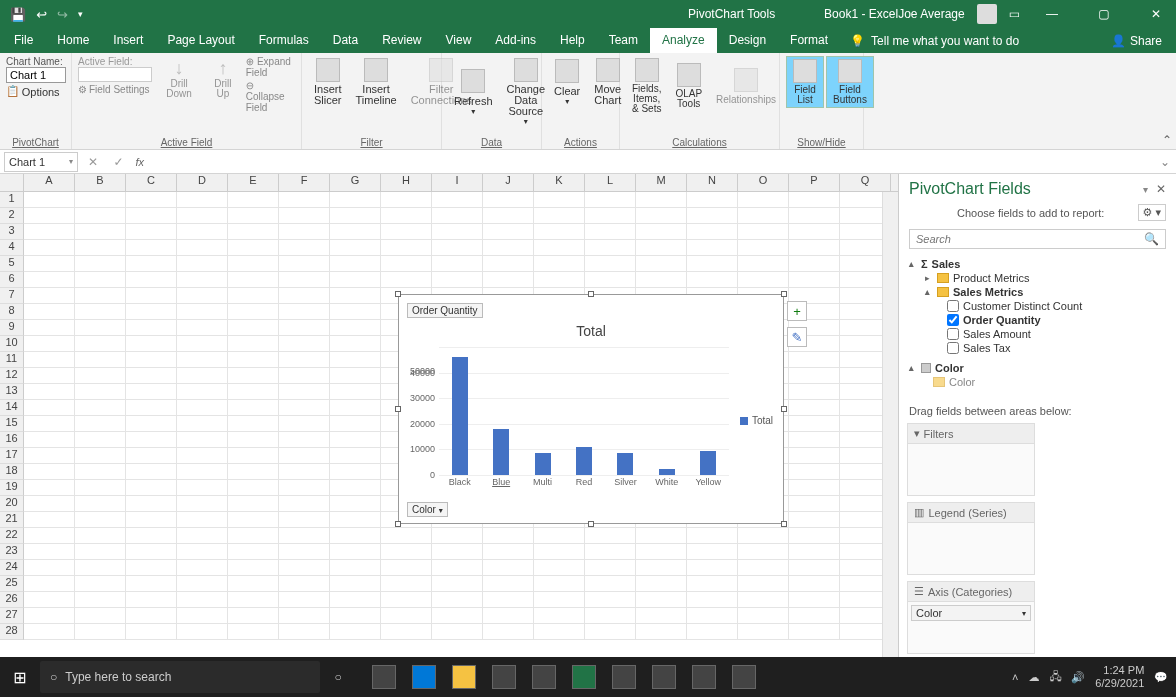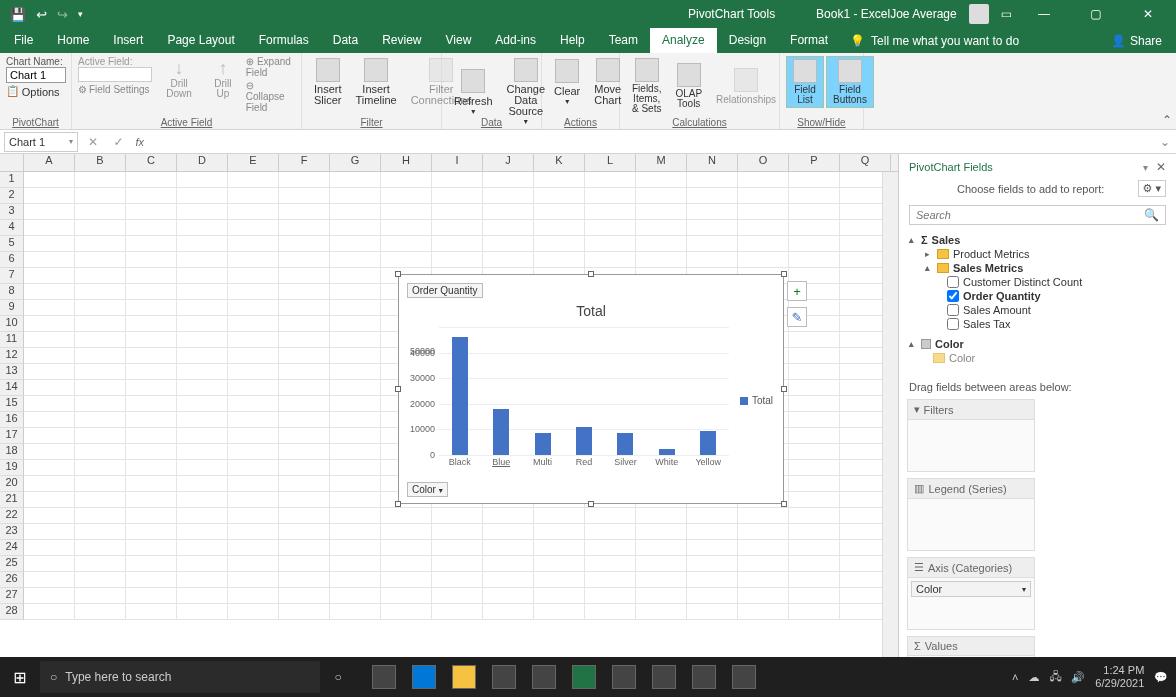--- a/index.html
+++ b/index.html
@@ -4,33 +4,33 @@
 <style>
 * { box-sizing: border-box; margin: 0; padding: 0; font-family: "Segoe UI", Arial, sans-serif; }
 body { width: 1176px; height: 697px; overflow: hidden; background: #fff; font-size: 12px; color: #333; position: relative; }
 
 
 .titlebar { height: 28px; background: #217346; display: flex; align-items: center; color: #fff; font-size: 12px; }
 .titlebar .qat { display: flex; align-items: center; gap: 10px; padding: 0 10px; }
 .titlebar .qat span { font-size: 13px; }
 .titlebar .title-center { flex: 1; text-align: right; }
 .titlebar .title-contextual { position: absolute; left: 50%; transform: translateX(100px); }
-.titlebar .user-area { display: flex; align-items: center; gap: 12px; padding-right: 8px; }
+.titlebar .user-area { display: flex; align-items: center; gap: 12px; }
 .titlebar .sys-btn { width: 40px; height: 28px; display: flex; align-items: center; justify-content: center; font-size: 12px; }
 
 
 .tabs { height: 25px; background: #217346; display: flex; align-items: center; padding-left: 2px; }
 .tab { padding: 0 12px; height: 25px; line-height: 25px; color: #fff; font-size: 12px; cursor: pointer; }
 .tab.active { background: #fff; color: #217346; }
 .tab.file { background: #217346; color: #fff; font-weight: normal; }
 .tell-me { display: flex; align-items: center; color: #fff; margin-left: 10px; gap: 6px; }
 .share { margin-left: auto; padding: 0 14px; color: #fff; display: flex; align-items: center; gap: 4px; }
 
 
-.ribbon { height: 77px; background: #f3f3f3; border-bottom: 1px solid #d4d4d4; display: flex; position: relative; }
+.ribbon { height: 97px; background: #f3f3f3; border-bottom: 1px solid #d4d4d4; display: flex; position: relative; }
 .ribbon-group { border-right: 1px solid #e0e0e0; padding: 3px 6px; display: flex; flex-direction: column; position: relative; }
 .ribbon-group .grp-label { position: absolute; bottom: 1px; left: 0; right: 0; text-align: center; font-size: 10px; color: #666; text-decoration: underline; }
 .ribbon-btn-lg { display: flex; flex-direction: column; align-items: center; justify-content: center; padding: 2px 6px; font-size: 11px; cursor: pointer; }
 .ribbon-btn-lg .ico { width: 24px; height: 24px; background: #ddd; margin-bottom: 2px; border: 1px solid #bbb; }
 .ribbon-row { display: flex; gap: 2px; }
 .chartname-box input { width: 60px; font-size: 11px; border: 1px solid #999; padding: 1px 3px; }
 .ribbon .field-list-btn { background: #7dd3fc; border: 1px solid #9fc5ab; }
 .ribbon-collapse { position: absolute; right: 4px; bottom: 2px; font-size: 12px; color: #666; }
 
 
@@ -66,21 +66,21 @@
 .gridline { position: absolute; left: 0; right: 0; border-top: 1px solid #eee; }
 .ylabel { position: absolute; left: -36px; width: 32px; text-align: right; font-size: 9px; color: #666; transform: translateY(-50%); }
 .bar { position: absolute; bottom: 0; width: 16px; background: #4472c4; }
 .xlabel { position: absolute; font-size: 9px; color: #666; top: 130px; width: 36px; text-align: center; margin-left: -10px; }
 .legend { position: absolute; right: 10px; top: 120px; font-size: 10px; color: #555; display: flex; align-items: center; gap: 4px; }
 .legend .sw { width: 8px; height: 8px; background: #4472c4; }
 
 
 .fields-pane { width: 278px; background: #fff; border-left: 1px solid #ccc; display: flex; flex-direction: column; font-size: 12px; }
 .fields-pane .pane-hdr { display: flex; align-items: center; padding: 6px 10px 2px; }
-.fields-pane .pane-hdr h3 { font-size: 11px; font-weight: normal; color: #217346; flex: 1; }
+.fields-pane .pane-hdr h3 { font-size: 16px; font-weight: normal; color: #217346; flex: 1; }
 .fields-pane .sub { padding: 4px 10px; font-size: 11px; color: #555; display: flex; align-items: center; margin-left: 48px; }
 .fields-pane .search { margin: 4px 10px; border: 1px solid #ccc; padding: 2px 6px; display: flex; align-items: center; }
 .fields-pane .search input { border: none; flex: 1; font-size: 11px; outline: none; font-style: italic; color: #888; }
 .field-tree { padding: 4px 10px; font-size: 11px; flex: 0 0 auto; overflow: hidden; height: 146px; border-bottom: 1px solid transparent; }
 .tree-item { display: flex; align-items: center; padding: 1px 0; gap: 4px; }
 .tree-item.bold { font-weight: bold; }
 .tree-item .tri { width: 8px; font-size: 9px; color: #666; }
 .tree-item .tbl-ico { width: 12px; height: 10px; background: #f5c242; border: 1px solid #d6a020; }
 .tree-item .sig { font-size: 11px; color: #333; }
 .tree-item input[type=checkbox] { width: 12px; height: 12px; }

